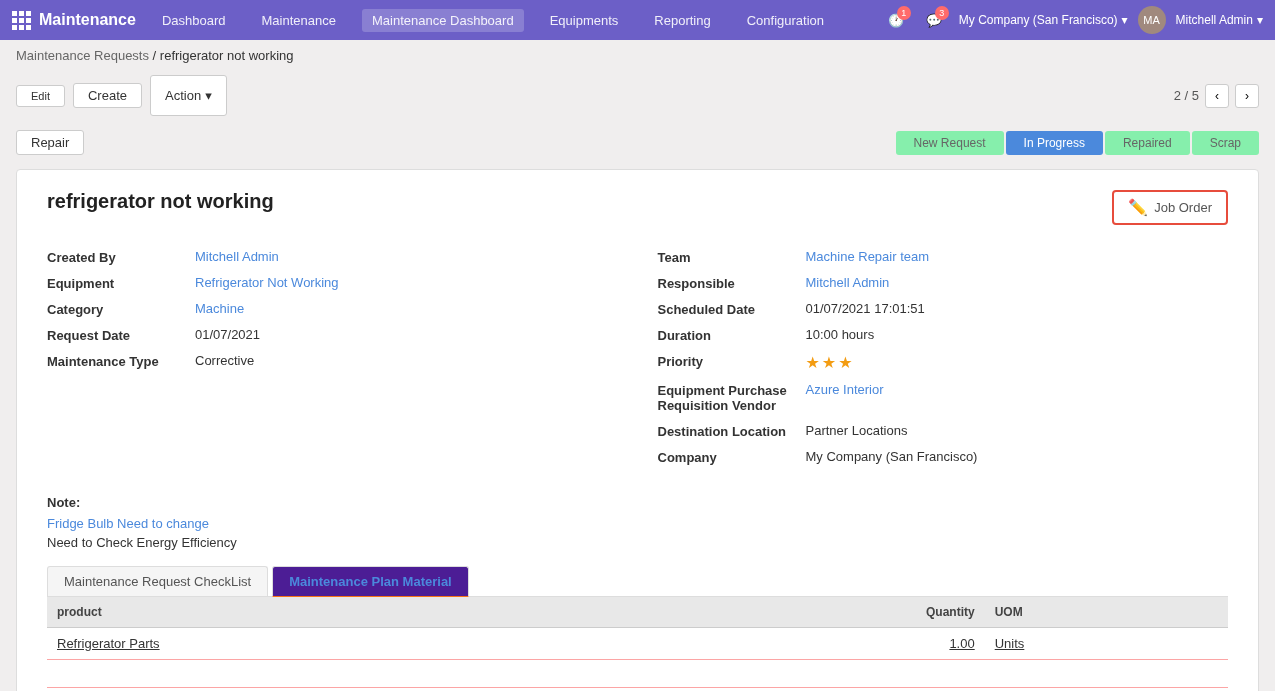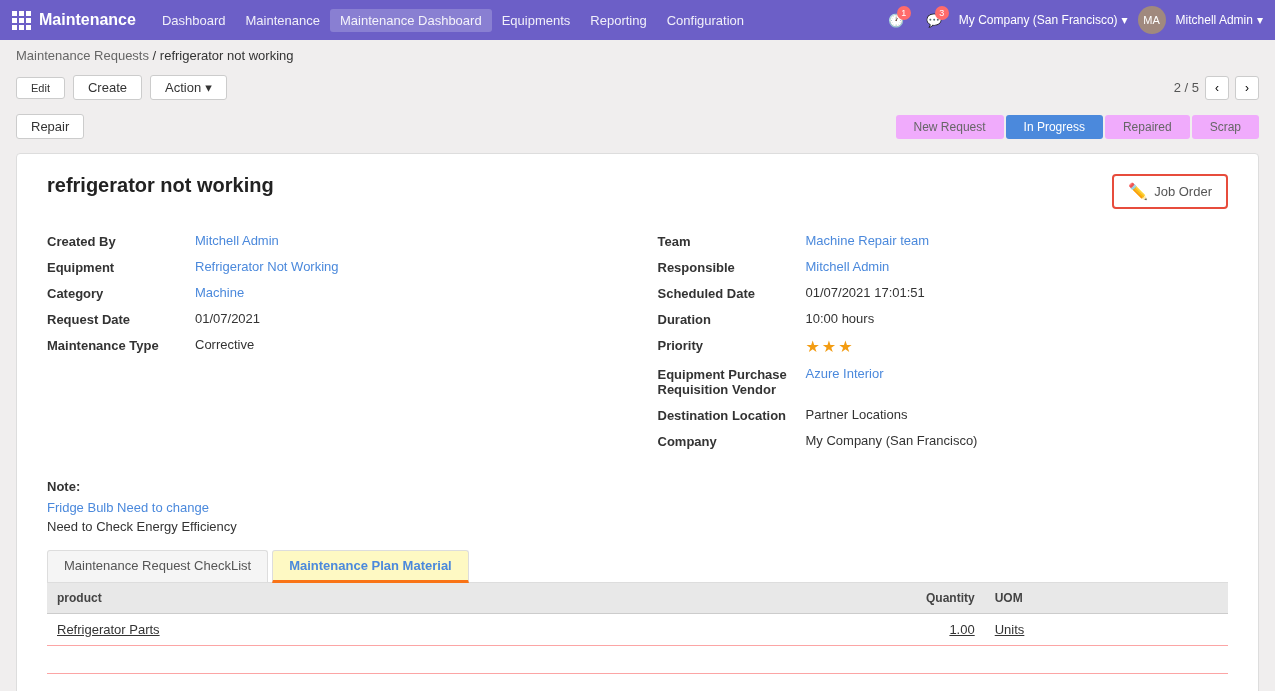--- a/index.html
+++ b/index.html
@@ -14,21 +14,21 @@
       height: 40px;
       color: white;
       gap: 16px;
     }
     .topnav-brand {
       display: flex; align-items: center; gap: 8px;
       font-size: 16px; font-weight: bold; color: white;
     }
     .topnav-grid-icon { display: grid; grid-template-columns: repeat(3,5px); gap: 2px; }
     .topnav-grid-icon span { width: 5px; height: 5px; background: white; display: block; }
-    .topnav-links { display: flex; gap: 0; align-items: center; flex: 1; }
+    .topnav-links { display: flex; gap: 16px; align-items: center; flex: 1; }
     .topnav-links a {
       color: rgba(255,255,255,0.9);
       text-decoration: none;
       padding: 4px 10px;
       font-size: 13px;
       border-radius: 3px;
     }
     .topnav-links a.active { background: rgba(255,255,255,0.2); }
     .topnav-right { display: flex; align-items: center; gap: 10px; }
     .topnav-icon-badge {
@@ -71,21 +71,21 @@
     }
     .btn-edit {
       background: white; border: 1px solid #ccc; padding: 4px 14px;
       border-radius: 3px; cursor: pointer; font-size: 11px; color: #333;
     }
     .btn-create {
       background: white; border: 1px solid #ccc; padding: 4px 14px;
       border-radius: 3px; cursor: pointer; font-size: 13px; color: #333;
     }
     .btn-action {
-      background: white; border: 1px solid #ccc; padding: 4px 14px;
+      background: white; border: 1px solid #ccc; padding: 12px 14px;
       border-radius: 3px; cursor: pointer; font-size: 13px; color: #333;
       display: flex; align-items: center; gap: 4px;
     }
     .toolbar-spacer { flex: 1; }
     .pagination-info { font-size: 13px; color: #555; display: flex; align-items: center; gap: 6px; }
     .pag-btn {
       border: 1px solid #ccc; background: white; width: 24px; height: 24px;
       display: flex; align-items: center; justify-content: center;
       cursor: pointer; border-radius: 3px; font-size: 12px;
     }
@@ -101,21 +101,21 @@
       background: white; border: 1px solid #ccc; padding: 4px 14px;
       border-radius: 3px; cursor: pointer; font-size: 13px; color: #333;
     }
     .btn-create-requisition {
       background: #4b89dc; border: none; padding: 5px 14px;
       border-radius: 3px; cursor: pointer; font-size: 13px; color: white;
     }
     .status-spacer { flex: 1; }
     .status-steps { display: flex; align-items: center; gap: 0; }
     .status-step {
-      padding: 5px 18px; background: #f0abfc; border-radius: 3px;
+      padding: 5px 18px; background: #86efac; border-radius: 3px;
       font-size: 12px; color: #666; cursor: pointer; margin-left: 2px;
     }
     .status-step.active { background: #4b89dc; color: white; }
 
     
     .main-content { padding: 8px 16px 16px; }
     .form-card {
       background: white; border: 1px solid #ddd;
       border-radius: 4px; padding: 20px 30px 30px;
     }
@@ -153,21 +153,21 @@
     .note-text-plain { color: #333; font-size: 13px; }
 
     
     .tabs { display: flex; gap: 2px; border-bottom: 1px solid #ddd; margin-bottom: 0; }
     .tab {
       padding: 7px 16px; cursor: pointer; font-size: 13px;
       border: 1px solid #ddd; border-bottom: none;
       background: #f5f5f5; color: #555; margin-right: 2px;
       border-radius: 3px 3px 0 0;
     }
-    .tab.active { background: #fef9c3; color: #4b89dc; font-weight: bold; border-bottom: 3px solid #f97316; margin-bottom: -1px; }
+    .tab.active { background: #4c1d95; color: #4b89dc; font-weight: bold; border-bottom: 1px solid #f97316; margin-bottom: -1px; }
 
     
     .data-table { width: 100%; border-collapse: collapse; margin-top: 0; }
     .data-table th {
       background: #e8e8e8; text-align: left; padding: 8px 10px;
       font-size: 12px; font-weight: bold; color: #444;
       border-bottom: 1px solid #ccc;
     }
     .data-table th.right { text-align: right; }
     .data-table td { padding: 8px 10px; font-size: 13px; border-bottom: 1px solid #fca5a5; text-decoration: underline; }

